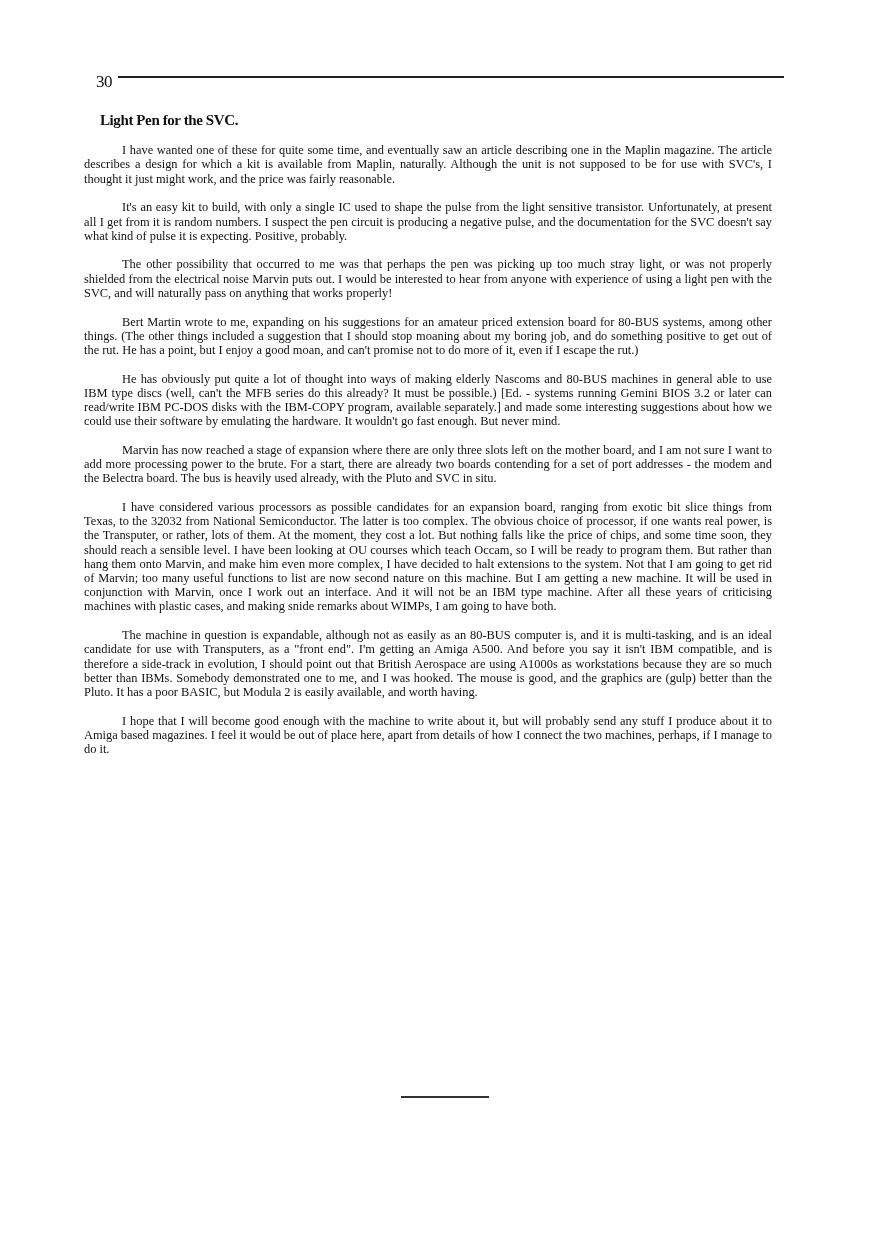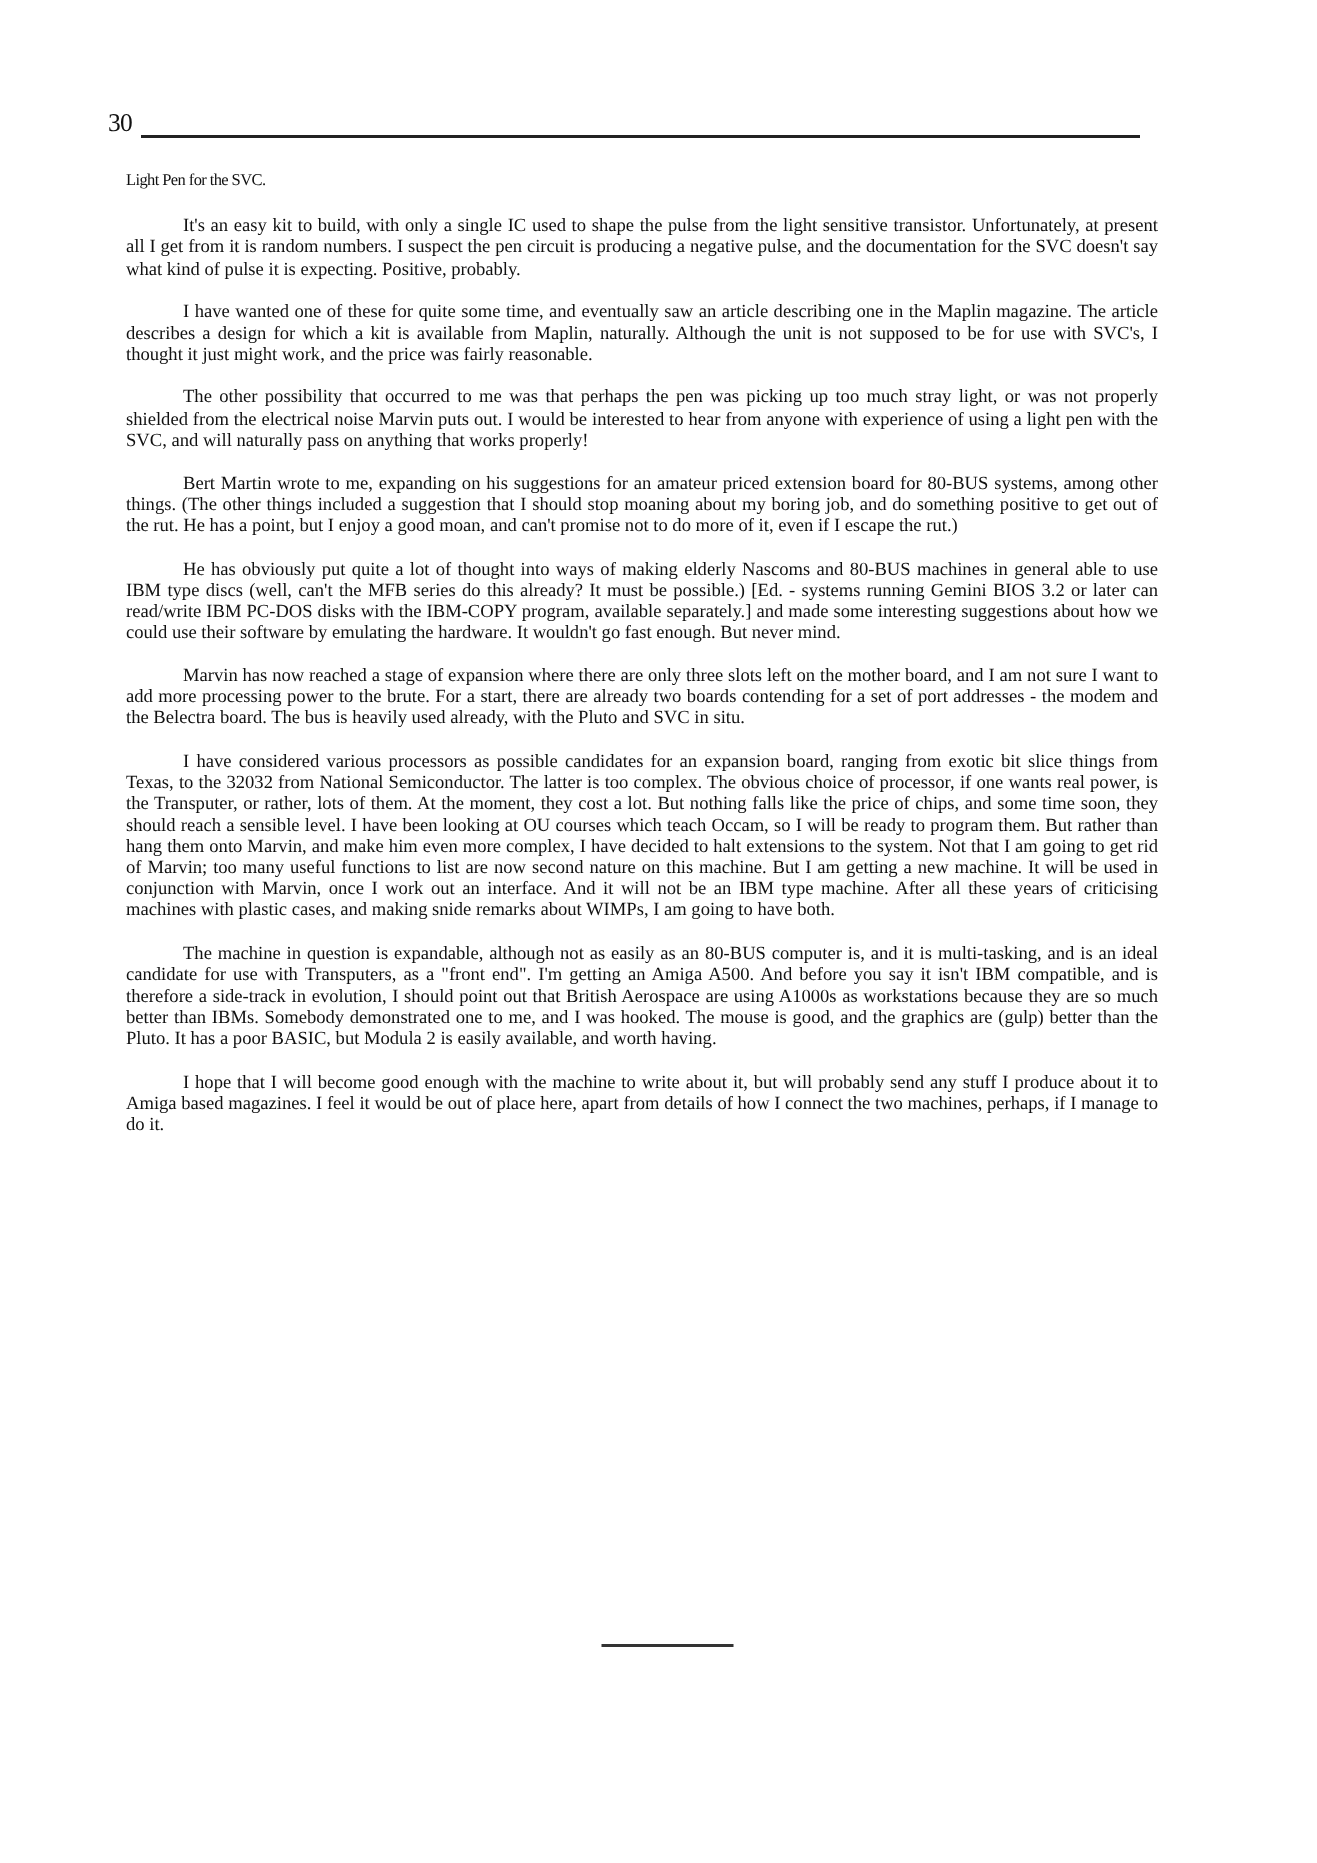--- a/index.html
+++ b/index.html
@@ -5,38 +5,38 @@
     html, body { margin: 0; padding: 0; }
     body {
       width: 878px; height: 1242px;
       background: #ffffff;
       position: relative;
       overflow: hidden;
       font-family: "Liberation Serif", "DejaVu Serif", serif;
       color: #111111;
     }
     .page-header {
-      position: absolute; left: 72px; top: 72px; width: 688px; height: 20px;
-      display: flex; align-items: flex-end;
+      position: absolute; left: 96px; top: 72px; width: 688px; height: 20px;
+      display: flex; align-items: flex-start;
     }
     .page-number {
       font-size: 17px; font-weight: normal; letter-spacing: -0.5px;
       margin-right: 6px;
     }
     .header-rule {
       flex: 1; height: 2px; background: #222; margin-top: 4px;
     }
     .content {
       position: absolute; left: 84px; top: 113px; width: 688px;
       font-size: 12.4px; line-height: 14.2px;
       text-align: justify;
     }
     .heading {
-      font-weight: normal; font-size: 11px; letter-spacing: -0.4px;
-      margin: 0 0 16px 0;
+      font-weight: bold; font-size: 15px; letter-spacing: -0.4px;
+      margin: 0 0 16px 16px;
     }
     .para {
       margin: 0 0 14.5px 0;
       text-indent: 38px;
       text-align: justify;
     }
     .para .ed { }
     .end-rule {
       position: absolute; left: 401px; top: 1096px; width: 88px; height: 2px; background: #333;
     }
@@ -44,22 +44,22 @@
 </head>
 <body>
 
 <div class="page-header">
   <span class="page-number">30</span>
   <div class="header-rule"></div>
 </div>
 
 <div class="content">
   <p class="heading">Light Pen for the SVC.</p>
+  <p class="para">I have wanted one of these for quite some time, and eventually saw an article describing one in the Maplin magazine. The article describes a design for which a kit is available from Maplin, naturally. Although the unit is not supposed to be for use with SVC's, I thought it just might work, and the price was fairly reasonable.</p>
   <p class="para">It's an easy kit to build, with only a single IC used to shape the pulse from the light sensitive transistor. Unfortunately, at present all I get from it is random numbers. I suspect the pen circuit is producing a negative pulse, and the documentation for the SVC doesn't say what kind of pulse it is expecting. Positive, probably.</p>
-  <p class="para">I have wanted one of these for quite some time, and eventually saw an article describing one in the Maplin magazine. The article describes a design for which a kit is available from Maplin, naturally. Although the unit is not supposed to be for use with SVC's, I thought it just might work, and the price was fairly reasonable.</p>
   <p class="para">The other possibility that occurred to me was that perhaps the pen was picking up too much stray light, or was not properly shielded from the electrical noise Marvin puts out. I would be interested to hear from anyone with experience of using a light pen with the SVC, and will naturally pass on anything that works properly!</p>
 
   <p class="para">Bert Martin wrote to me, expanding on his suggestions for an amateur priced extension board for 80-BUS systems, among other things. (The other things included a suggestion that I should stop moaning about my boring job, and do something positive to get out of the rut. He has a point, but I enjoy a good moan, and can't promise not to do more of it, even if I escape the rut.)</p>
   <p class="para"><span>He has obviously put quite a lot of thought into ways of making elderly Nascoms and 80-BUS machines in general able to use IBM type discs (well, can't the MFB series do this already? It must be possible.) </span><span class="ed">[Ed. - systems running Gemini BIOS 3.2 or later can read/write IBM PC-DOS disks with the IBM-COPY program, available separately.]</span><span> and made some interesting suggestions about how we could use their software by emulating the hardware. It wouldn't go fast enough. But never mind.</span></p>
   <p class="para">Marvin has now reached a stage of expansion where there are only three slots left on the mother board, and I am not sure I want to add more processing power to the brute. For a start, there are already two boards contending for a set of port addresses - the modem and the Belectra board. The bus is heavily used already, with the Pluto and SVC in situ.</p>
   <p class="para">I have considered various processors as possible candidates for an expansion board, ranging from exotic bit slice things from Texas, to the 32032 from National Semiconductor. The latter is too complex. The obvious choice of processor, if one wants real power, is the Transputer, or rather, lots of them. At the moment, they cost a lot. But nothing falls like the price of chips, and some time soon, they should reach a sensible level. I have been looking at OU courses which teach Occam, so I will be ready to program them. But rather than hang them onto Marvin, and make him even more complex, I have decided to halt extensions to the system. Not that I am going to get rid of Marvin; too many useful functions to list are now second nature on this machine. But I am getting a new machine. It will be used in conjunction with Marvin, once I work out an interface. And it will not be an IBM type machine. After all these years of criticising machines with plastic cases, and making snide remarks about WIMPs, I am going to have both.</p>
   <p class="para">The machine in question is expandable, although not as easily as an 80-BUS computer is, and it is multi-tasking, and is an ideal candidate for use with Transputers, as a "front end". I'm getting an Amiga A500. And before you say it isn't IBM compatible, and is therefore a side-track in evolution, I should point out that British Aerospace are using A1000s as workstations because they are so much better than IBMs. Somebody demonstrated one to me, and I was hooked. The mouse is good, and the graphics are (gulp) better than the Pluto. It has a poor BASIC, but Modula 2 is easily available, and worth having.</p>
   <p class="para">I hope that I will become good enough with the machine to write about it, but will probably send any stuff I produce about it to Amiga based magazines. I feel it would be out of place here, apart from details of how I connect the two machines, perhaps, if I manage to do it.</p>
 </div>
 

